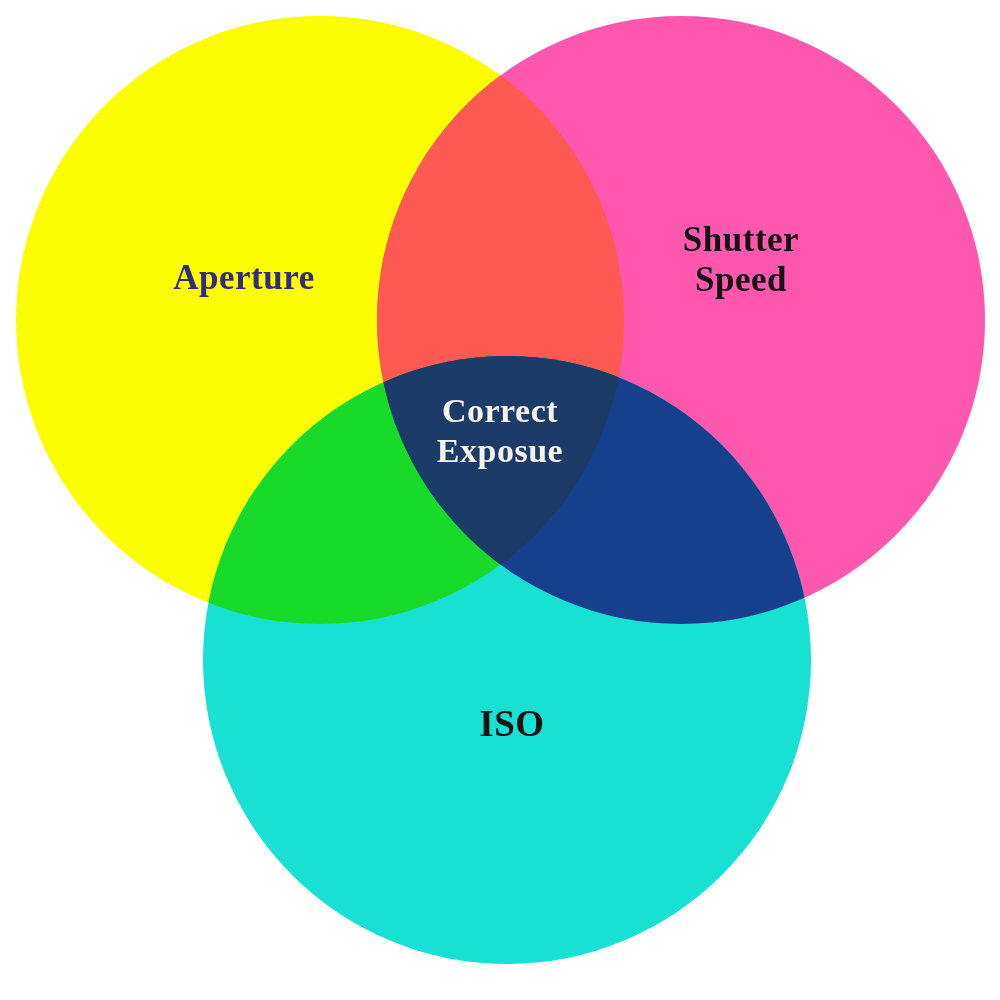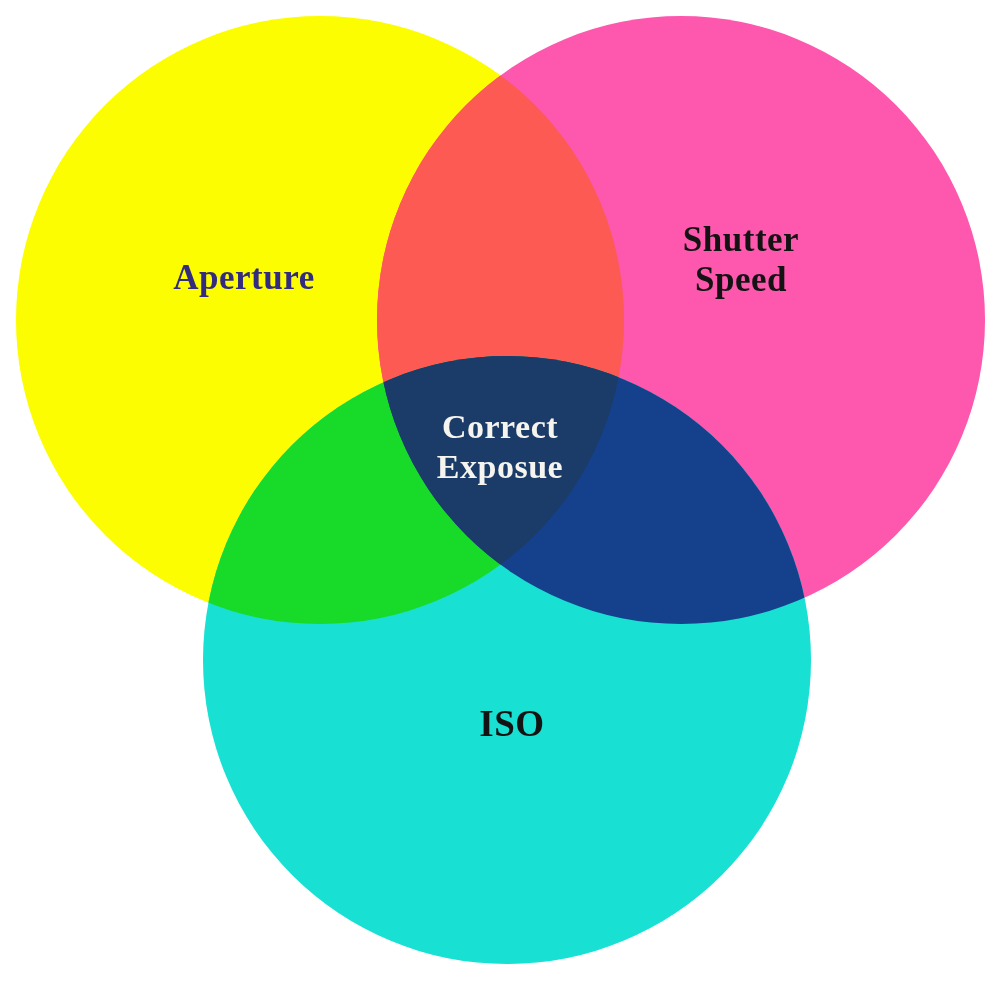--- a/index.html
+++ b/index.html
@@ -38,21 +38,21 @@
     color: #332b80;
   }
   .label-shutter {
     left: 741px;
     top: 260px;
     font-size: 35px;
     color: #131313;
   }
   .label-center {
     left: 500px;
-    top: 447px;
+    top: 431px;
     font-size: 34px;
     color: #f5f4ee;
     line-height: 1.17;
   }
   .label-iso {
     left: 512px;
     top: 724px;
     font-size: 37px;
     color: #131313;
   }

